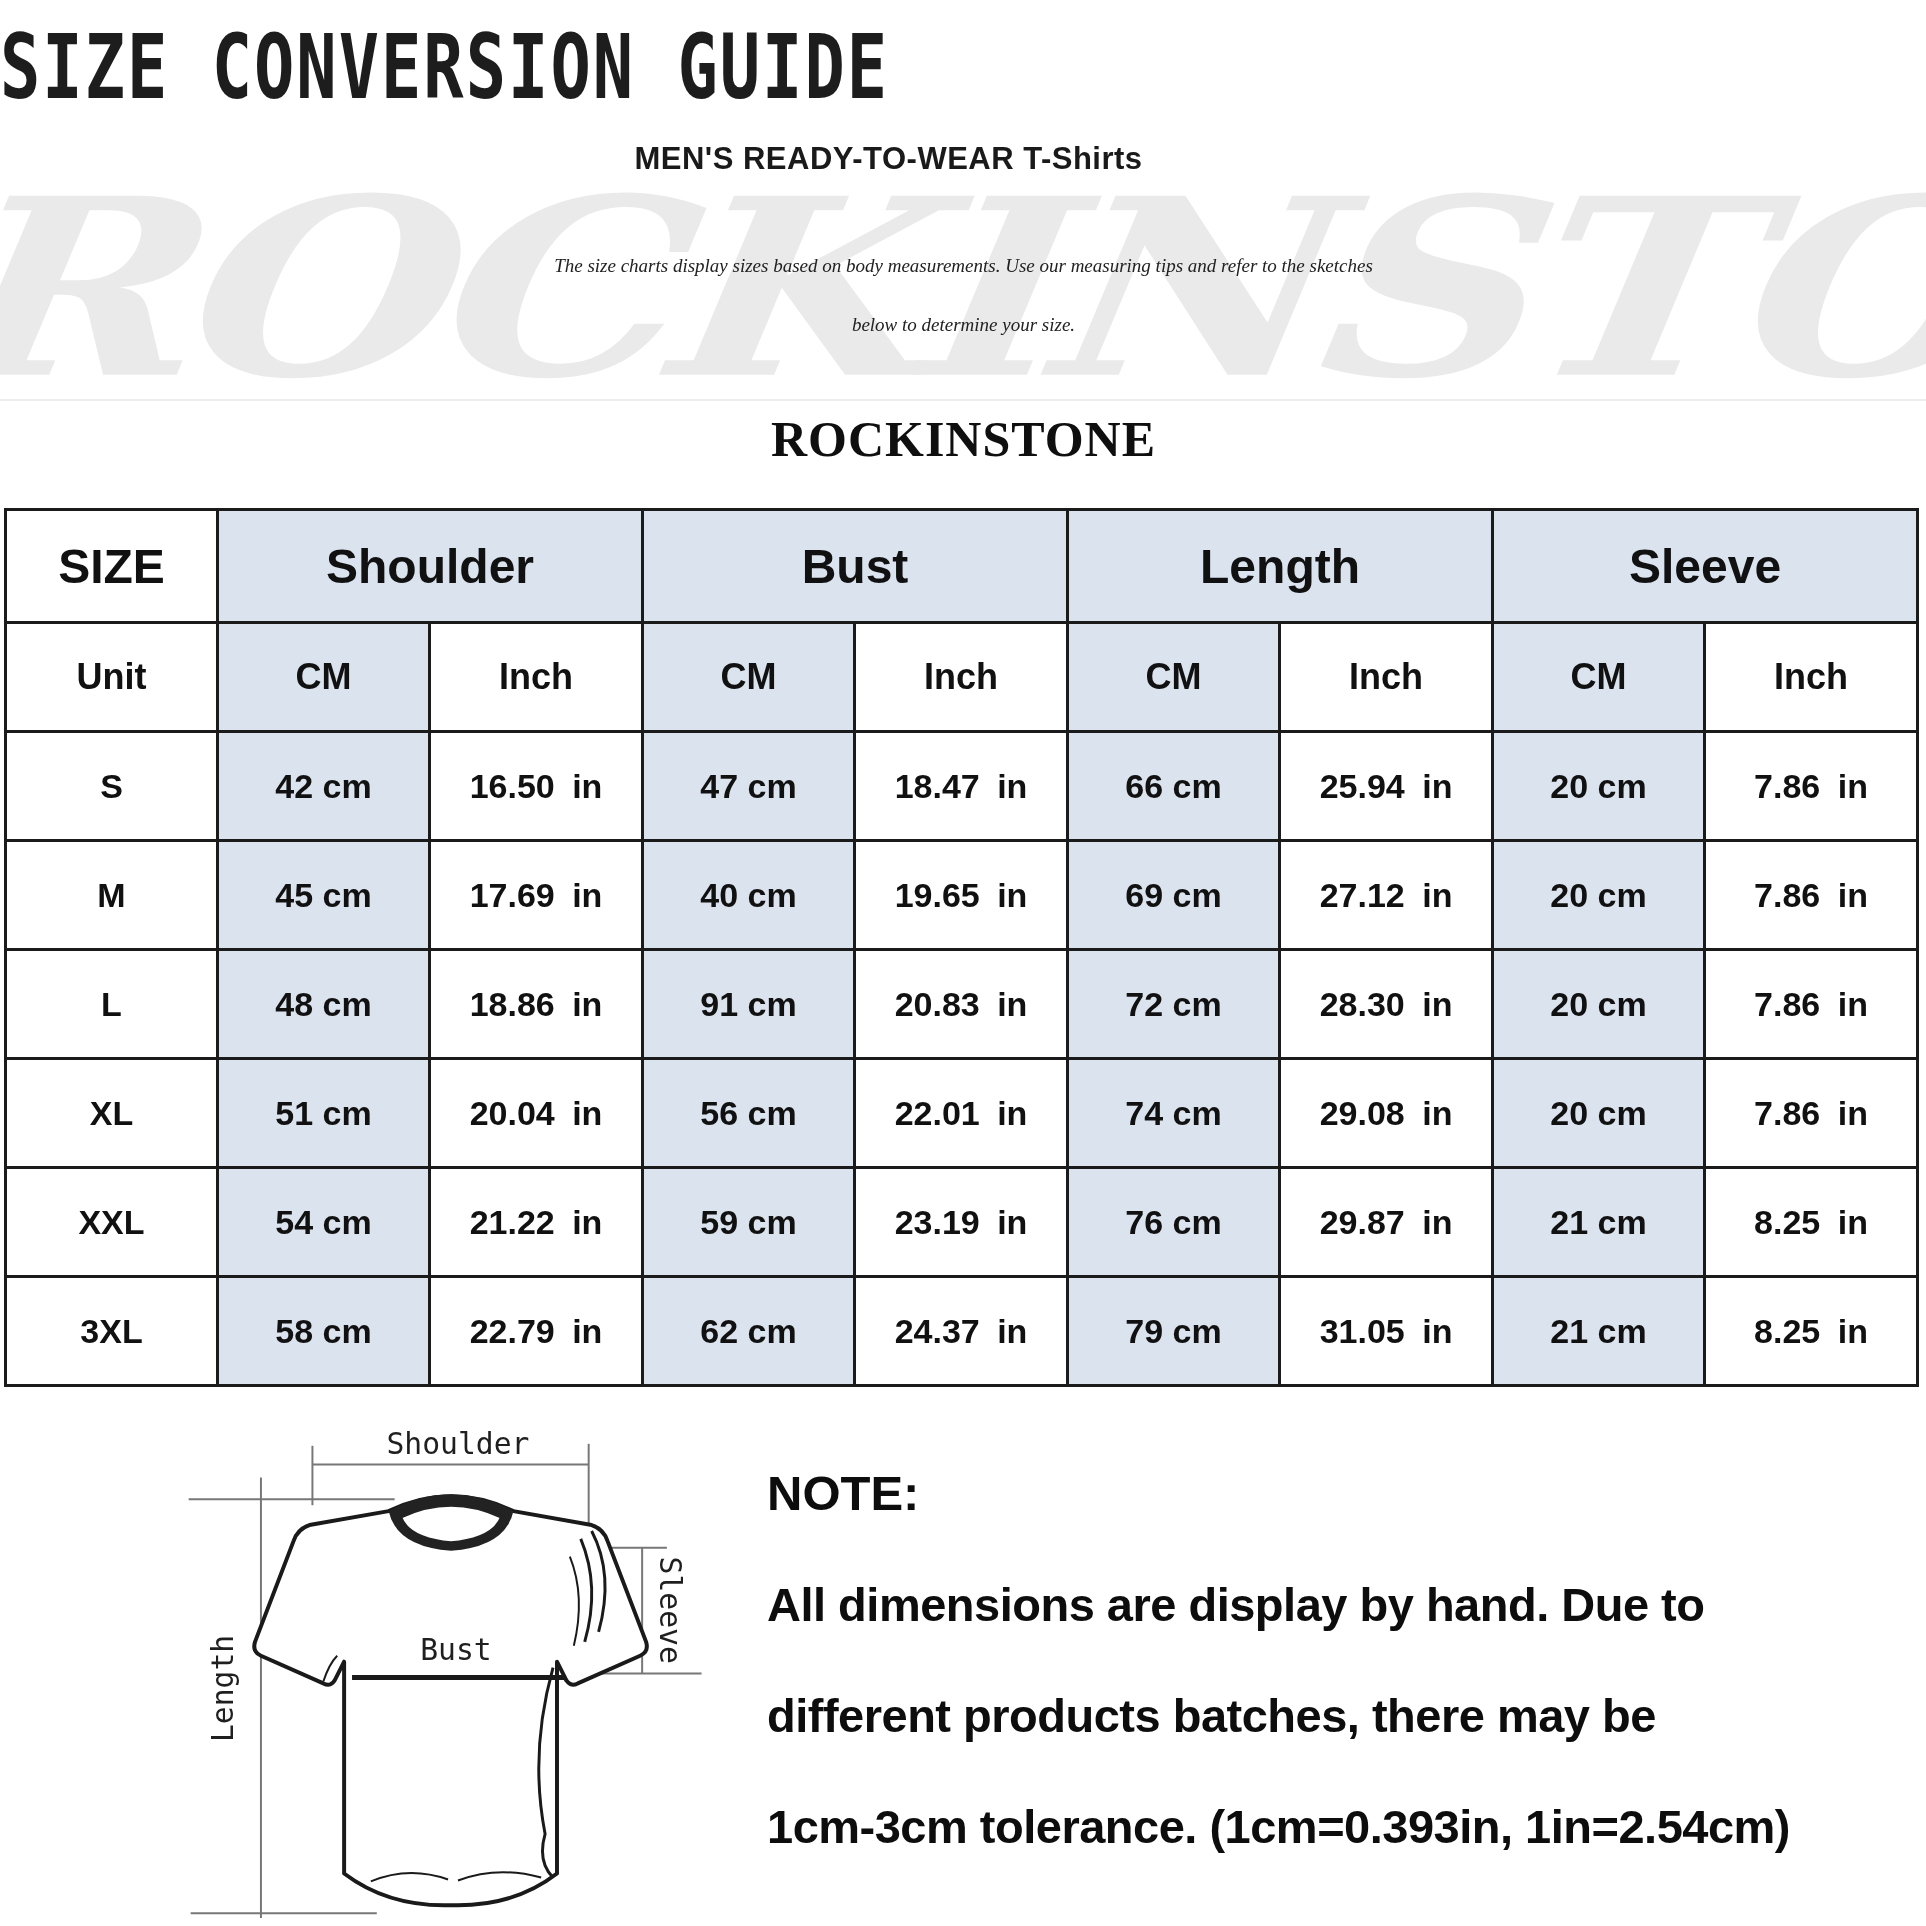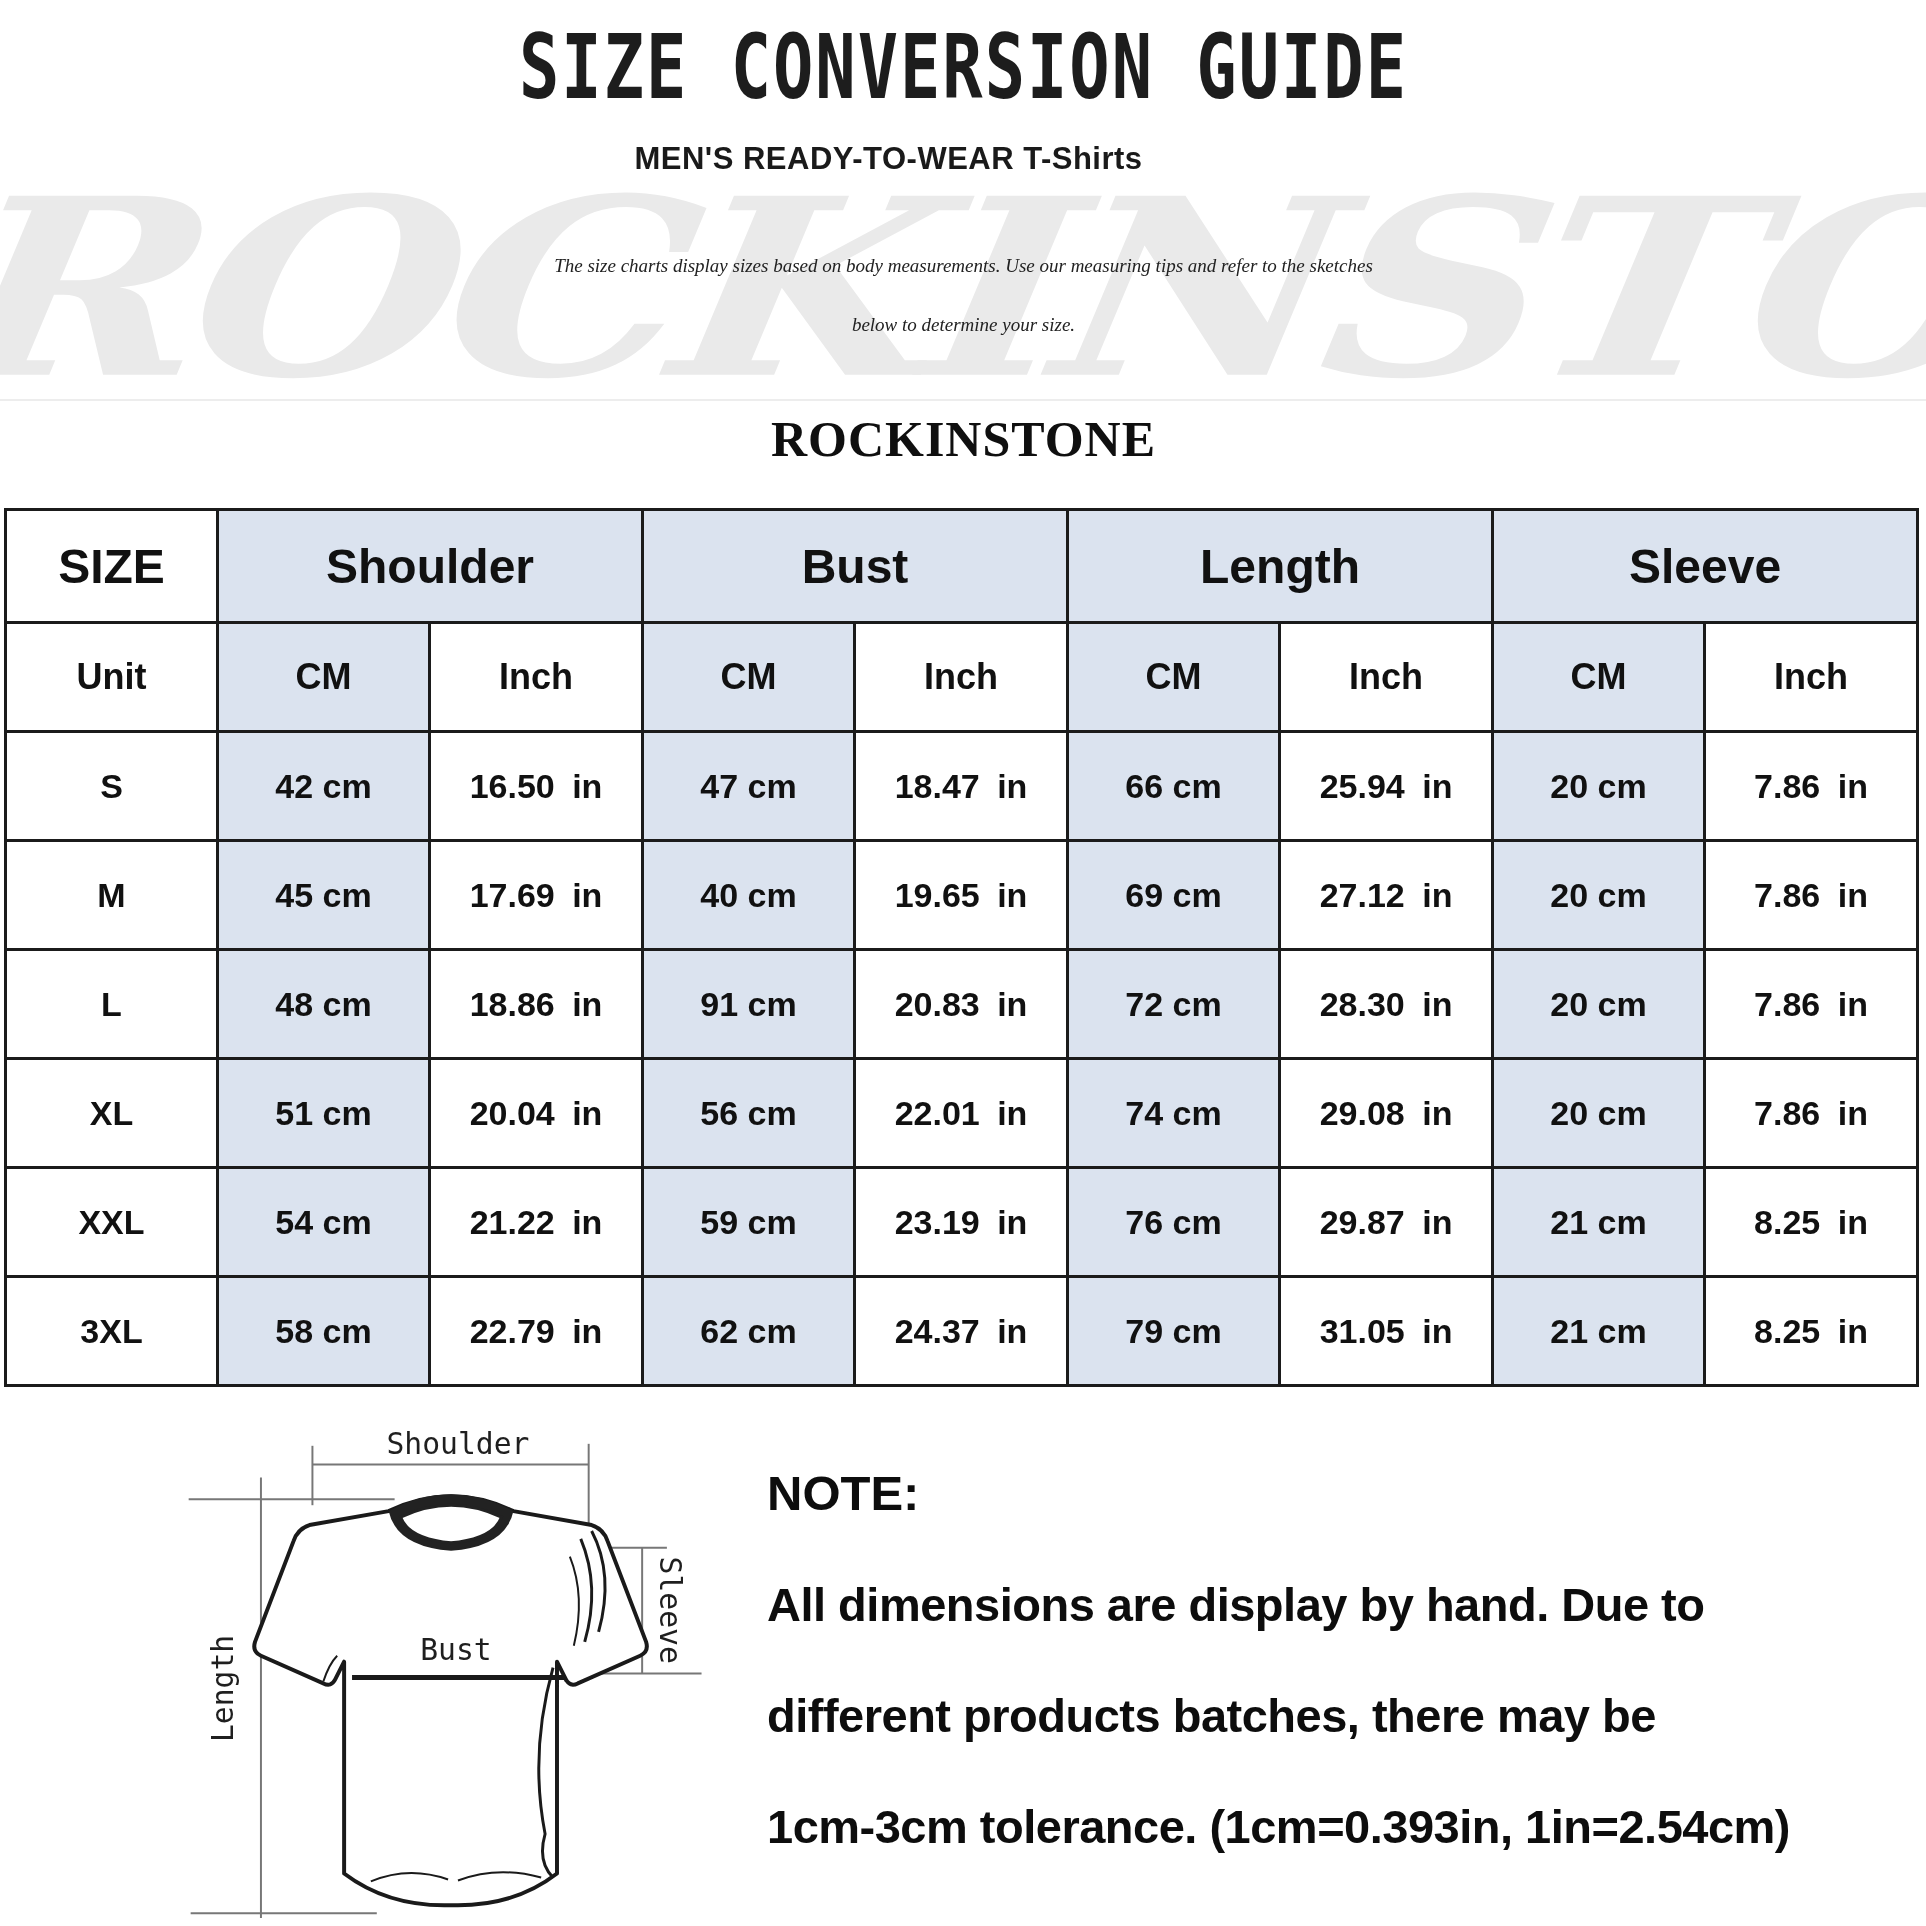--- a/index.html
+++ b/index.html
@@ -8,21 +8,21 @@
 
   
   .watermark{position:absolute;top:166px;left:-22px;width:2039px;z-index:0;
              font-family:"DejaVu Serif",serif;font-style:italic;font-weight:700;
              font-size:307px;line-height:1;color:#eaeaea;letter-spacing:-14px;
              white-space:nowrap;transform:scale(1,.8) skewX(-8deg);transform-origin:left top;
              user-select:none;}
   .thin-rule{position:absolute;top:399px;left:0;width:1927px;height:2px;background:#ededed;z-index:0;}
 
   
-  .title-wrap{position:absolute;top:16px;left:0;width:1927px;text-align:center;z-index:1;}
+  .title-wrap{position:absolute;top:16px;left:0;width:1927px;text-align:left;z-index:1;}
   .title{display:inline-block;font-family:"DejaVu Sans Mono",monospace;font-weight:700;
          font-size:67px;letter-spacing:2px;color:#1d1d1d;
          transform:scaleY(1.32);transform-origin:center top;white-space:nowrap;}
   .subtitle-wrap{position:absolute;top:141px;left:0;width:1777px;text-align:center;z-index:1;}
   .subtitle{font-weight:700;font-size:31px;letter-spacing:0.5px;color:#1a1a1a;}
   .desc{position:absolute;top:236px;left:0;width:1927px;text-align:center;z-index:1;
         font-family:"Liberation Serif",serif;font-style:italic;font-size:19px;
         line-height:59px;color:#222;}
   .brand{position:absolute;top:410px;left:0;width:1927px;text-align:center;z-index:1;
          font-family:"Liberation Serif",serif;font-weight:700;font-size:50px;

